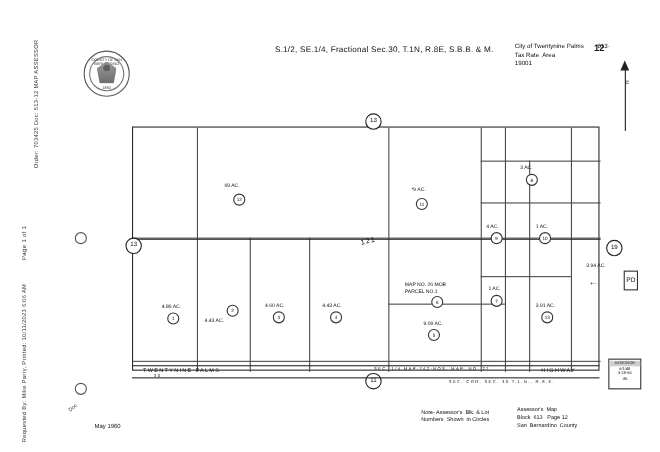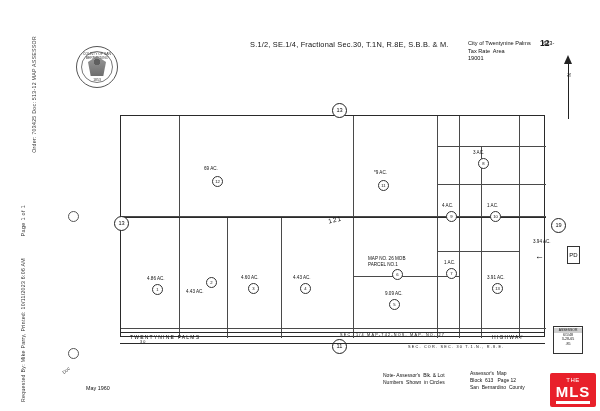--- a/index.html
+++ b/index.html
@@ -256,19 +256,14 @@
   <div id="apn-box">
     <span class="hd">ASSESSOR</span>
     <span style="white-space:pre">6/1/48
 3-28-65
 .85</span>
   </div>
 
   <div id="map-date">May 1960</div>
   <div id="bl-diag">Doc</div>
 
-  <div id="mls-logo">
-    <div class="the">THE</div>
-    <div class="mls">MLS</div>
-    <div class="bar"></div>
-  </div>
 
 </div>
 
 </body></html>

